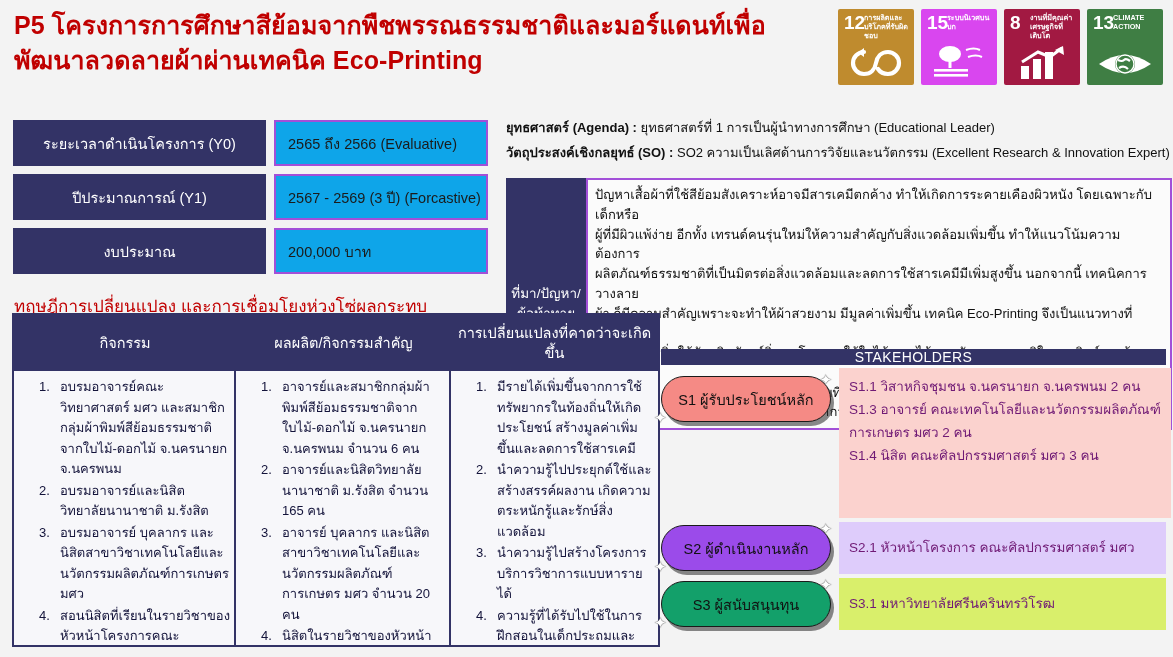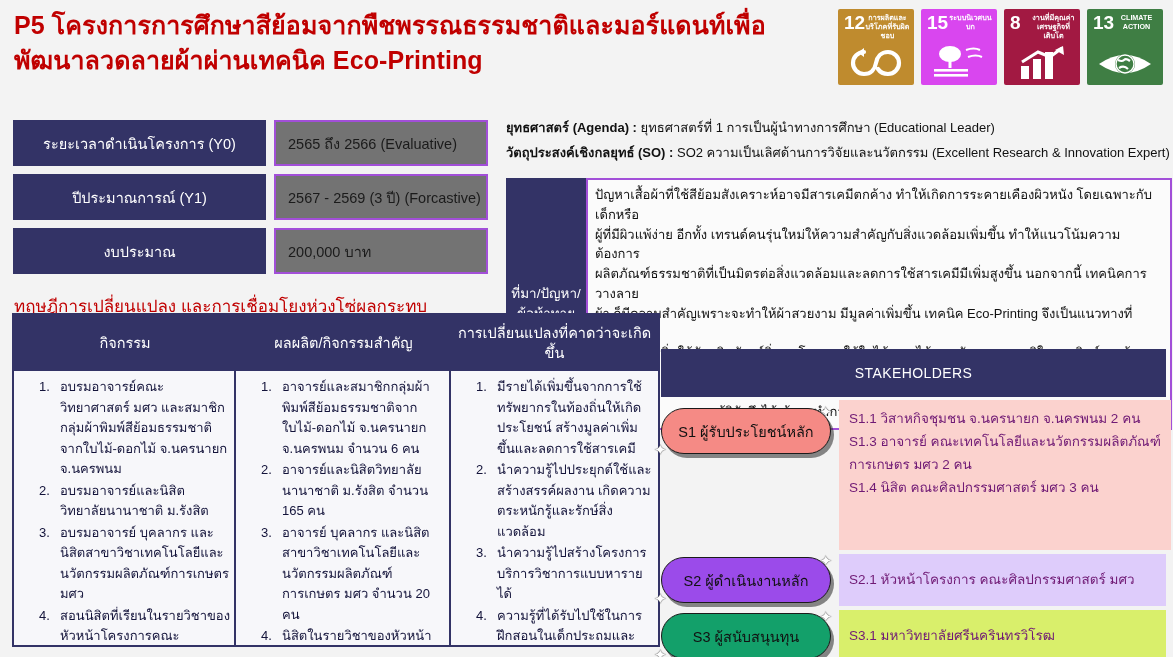--- a/index.html
+++ b/index.html
@@ -15,41 +15,41 @@
   .title {
     position: absolute; left: 14px; top: 8px; width: 820px;
     color: #C00000; font-size: 25px; line-height: 1.38; font-weight: 600;
     letter-spacing: .1px;
   }
 
   
   .sdg-row { position: absolute; right: 10px; top: 9px; display: flex; gap: 7px; }
   .sdg {
     width: 76px; height: 76px; border-radius: 2px; position: relative;
-    color: #fff; overflow: hidden; text-align: center;
+    color: #fff; overflow: hidden;
   }
   .sdg .num { position: absolute; left: 6px; top: 4px; font-size: 19px; font-weight: 700; line-height: 1; }
   .sdg .lbl { position: absolute; left: 26px; top: 5px; right: 3px; font-size: 7.2px; line-height: 1.22; font-weight: 700; }
   .sdg-12 { background: #BF8B2E; }
   .sdg-15 { background: #d946ef; }
   .sdg-8  { background: #A21942; }
   .sdg-13 { background: #3F7E44; }
   .sdg svg { position:absolute; left:50%; transform:translateX(-50%); bottom:5px; }
 
   
   .info { position: absolute; left: 13px; top: 120px; width: 475px; }
   .info-row { display: flex; margin-bottom: 8px; }
   .info-key {
     width: 253px; background: #333366; color: #fff;
     display: flex; align-items: center; justify-content: center;
     font-size: 14.5px; height: 46px; text-align: center; padding: 0 6px;
   }
   .info-gap { width: 8px; }
   .info-val {
-    flex: 1; background: #737373; border: 2.5px solid #A24FD8;
+    flex: 1; background: #0ea5e9; border: 2.5px solid #A24FD8;
     display: flex; align-items: center; padding-left: 12px;
     font-size: 14.5px; color: #1b1b1b; height: 46px;
   }
 
   
   .agenda { position: absolute; left: 506px; top: 118px; width: 665px; }
   .agenda-line { font-size: 13px; color: #111; line-height: 1.55; margin-bottom: 5px; }
   .agenda-line b { font-weight: 700; }
 
   
@@ -92,21 +92,21 @@
   }
   .toc-body li::before {
     content: counter(li) "."; position: absolute; left: 6px; top: 0;
     font-size: 13px; color: #13133a;
   }
 
   
   .sh { position: absolute; left: 661px; top: 349px; width: 505px; }
   .sh-title {
     background: #333366; color: #fff; text-align: center;
-    font-size: 14px; padding: 16px 0; letter-spacing: .4px;
+    font-size: 14px; padding: 0 0; letter-spacing: .4px;
   }
   .sh-row { display: flex; align-items: flex-start; margin-top: 7px; position: relative; }
   .pill-wrap { width: 178px; position: relative; flex: 0 0 178px; }
   .pill {
     position: relative; height: 46px; border-radius: 23px;
     border: 1.5px solid #1a1a1a; box-shadow: 3px 4px 0 rgba(40,40,40,.55);
     display: flex; align-items: center; justify-content: center;
     font-size: 14.5px; color: #111; text-align: center; padding: 0 10px;
     width: 170px;
   }

